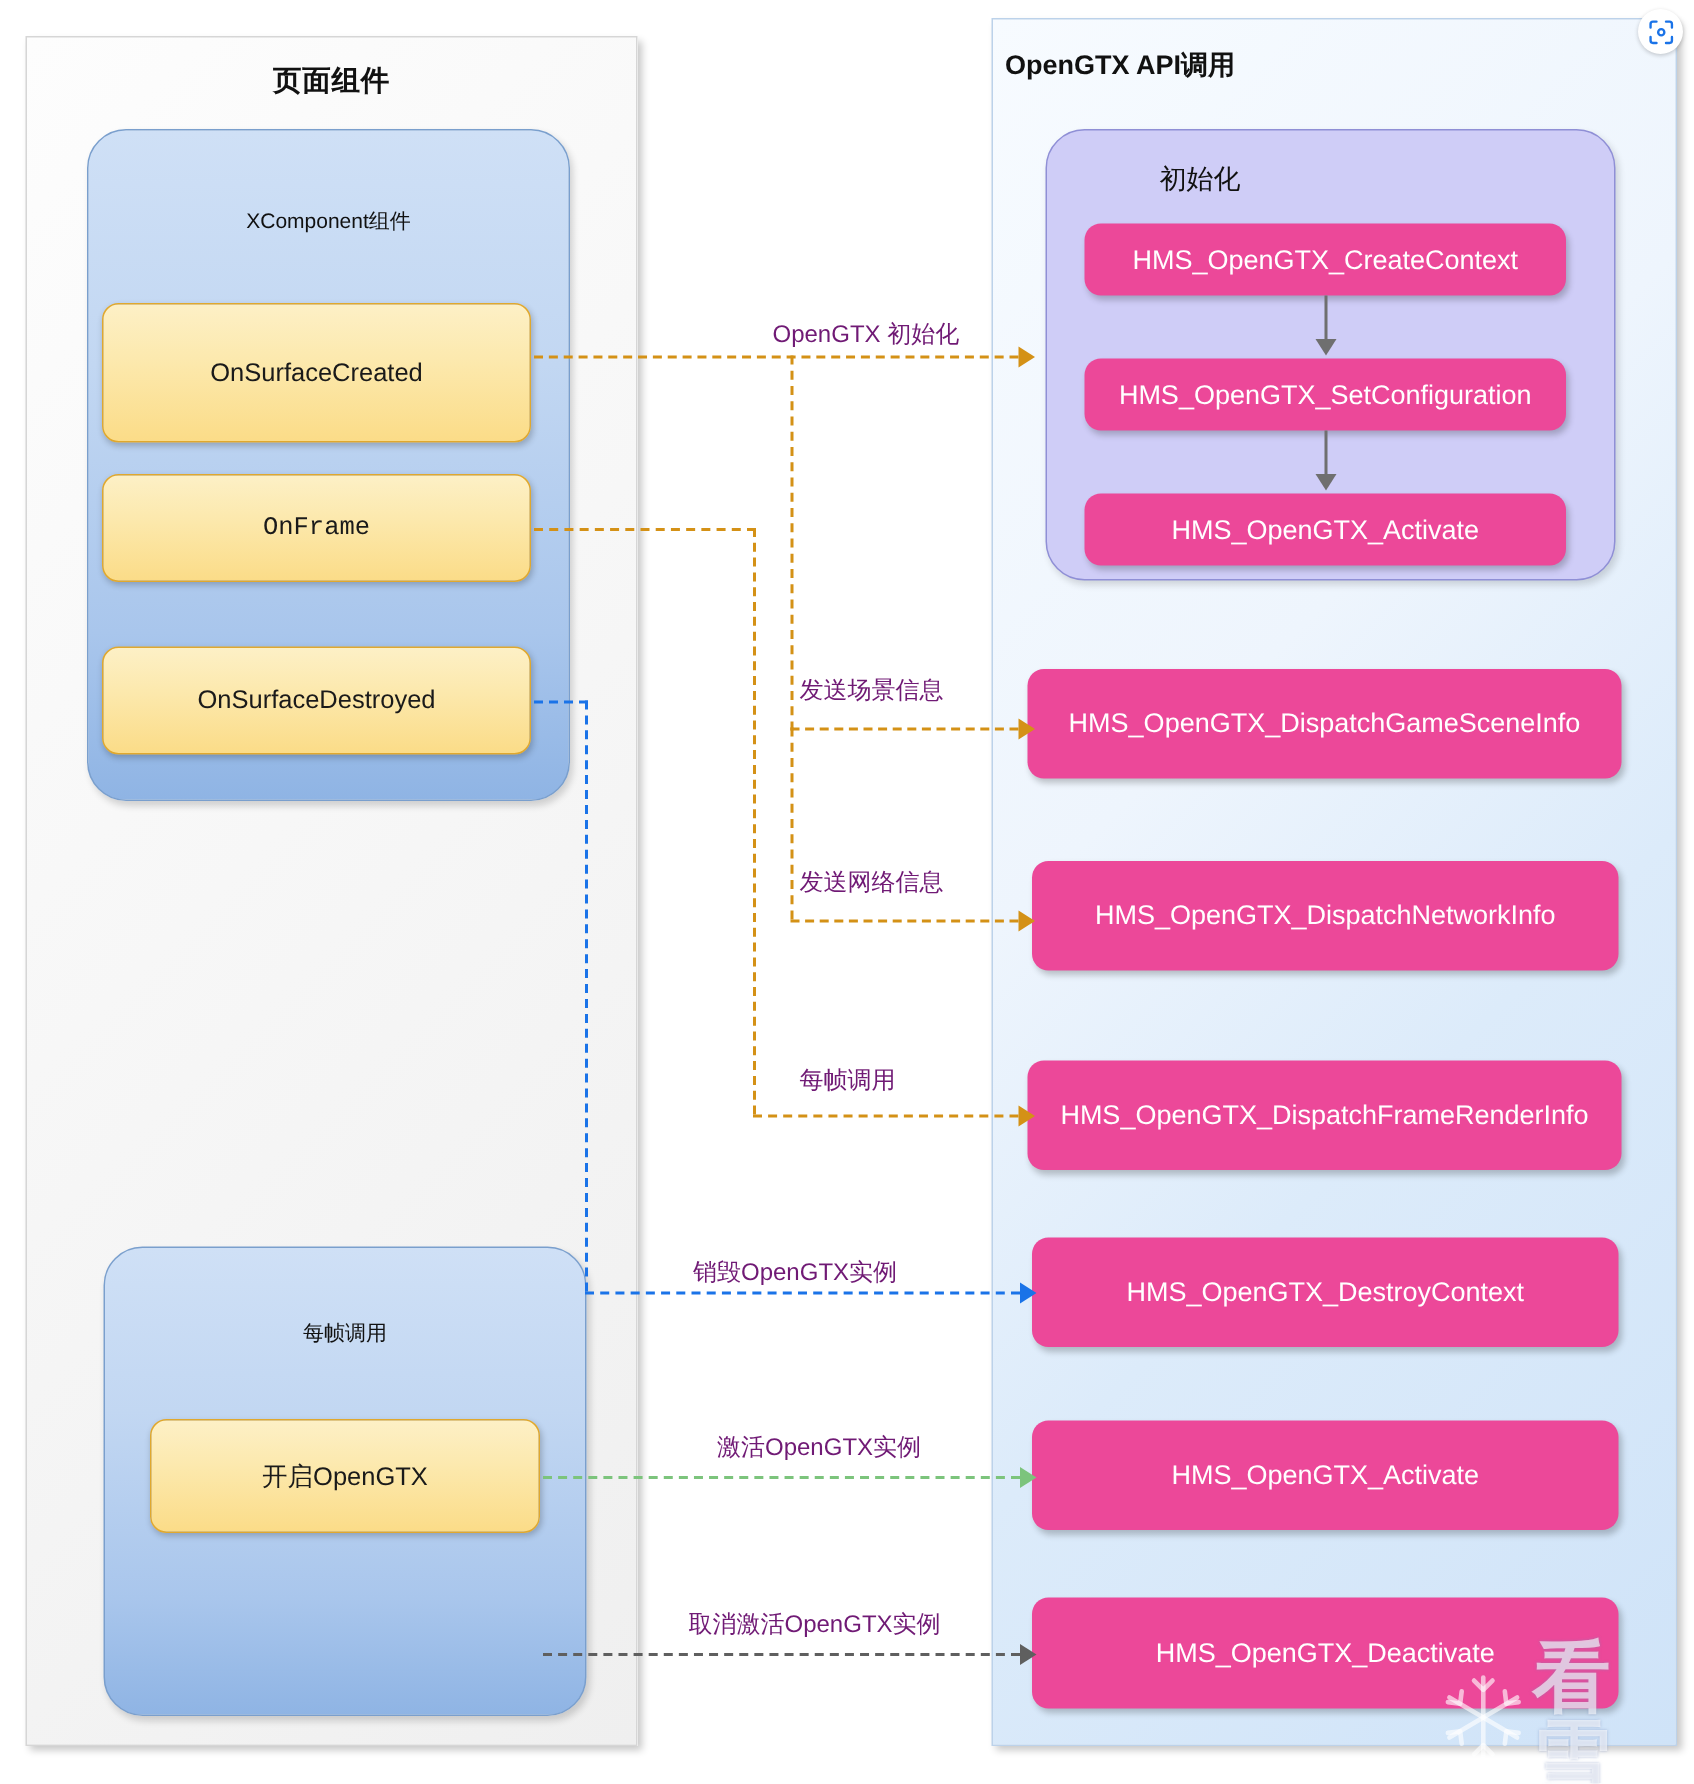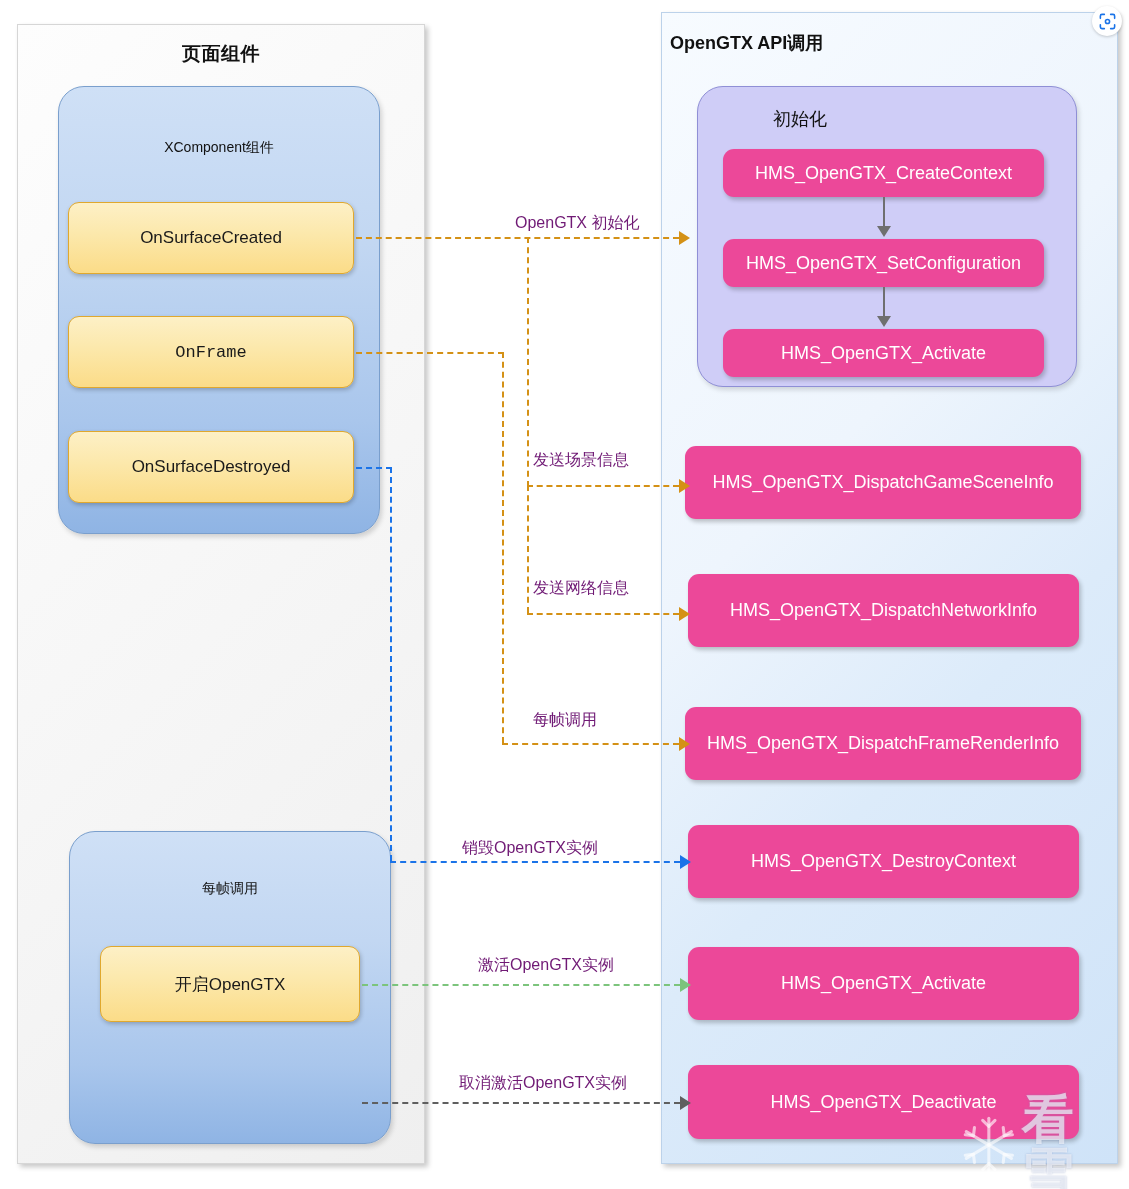--- a/index.html
+++ b/index.html
@@ -172,21 +172,21 @@
 
 <div id="canvas">
 
   <div id="left-panel" class="panel">
     <div id="left-panel-title" class="panel-title">页面组件</div>
   </div>
 
   <div class="group-blue" style="left:58px; top:86px; width:322px; height:448px;">
     <div class="group-blue-title" style="top:52px;">XComponent组件</div>
   </div>
-  <div class="node-yellow" style="left:68px; top:202px; width:286px; height:72px;">OnSurfaceCreated</div>
+  <div class="node-yellow" style="left:68px; top:202px; width:286px; height:93px;">OnSurfaceCreated</div>
   <div class="node-yellow" style="left:68px; top:316px; width:286px; height:72px;font-family:Liberation Mono, monospace;">OnFrame</div>
   <div class="node-yellow" style="left:68px; top:431px; width:286px; height:72px;">OnSurfaceDestroyed</div>
 
   <div class="group-blue" style="left:69px; top:831px; width:322px; height:313px;">
     <div class="group-blue-title" style="top:48px;">每帧调用</div>
   </div>
   <div class="node-yellow" style="left:100px; top:946px; width:260px; height:76px;">开启OpenGTX</div>
 
   <div id="right-panel" class="panel">
     <div id="right-panel-title" class="panel-title">OpenGTX API调用</div>

